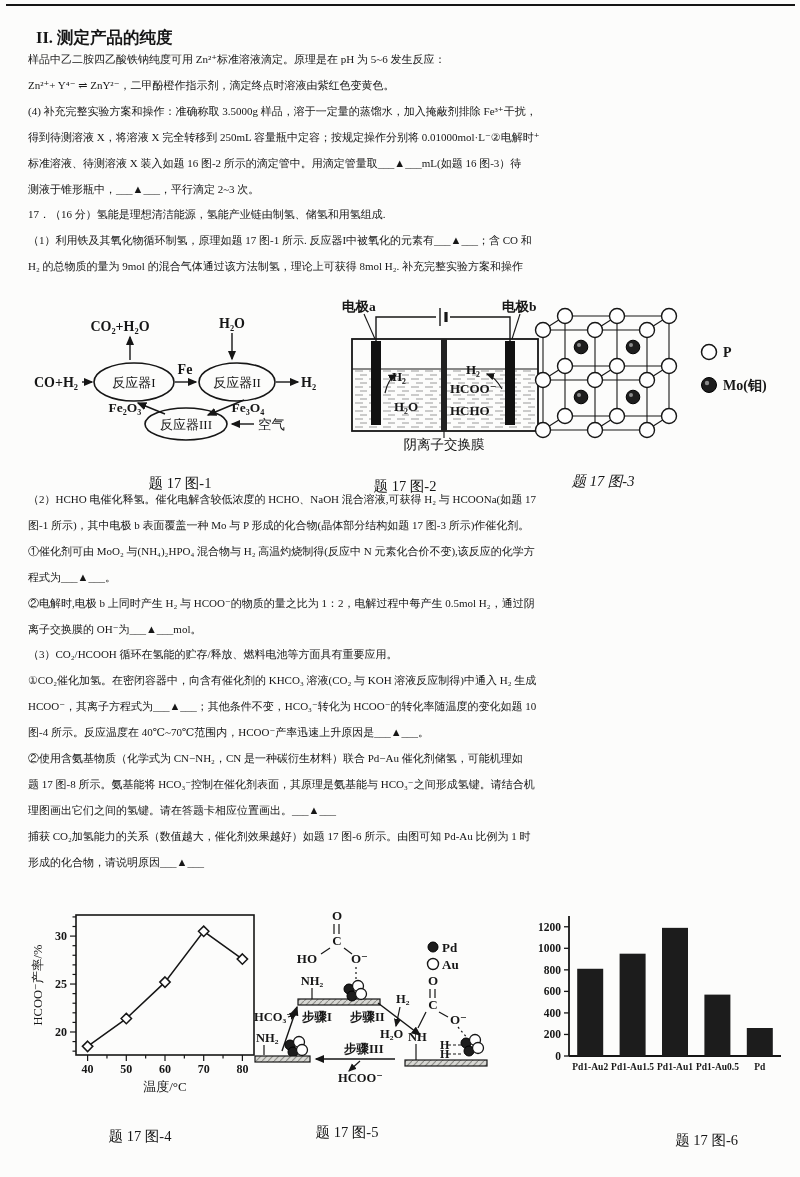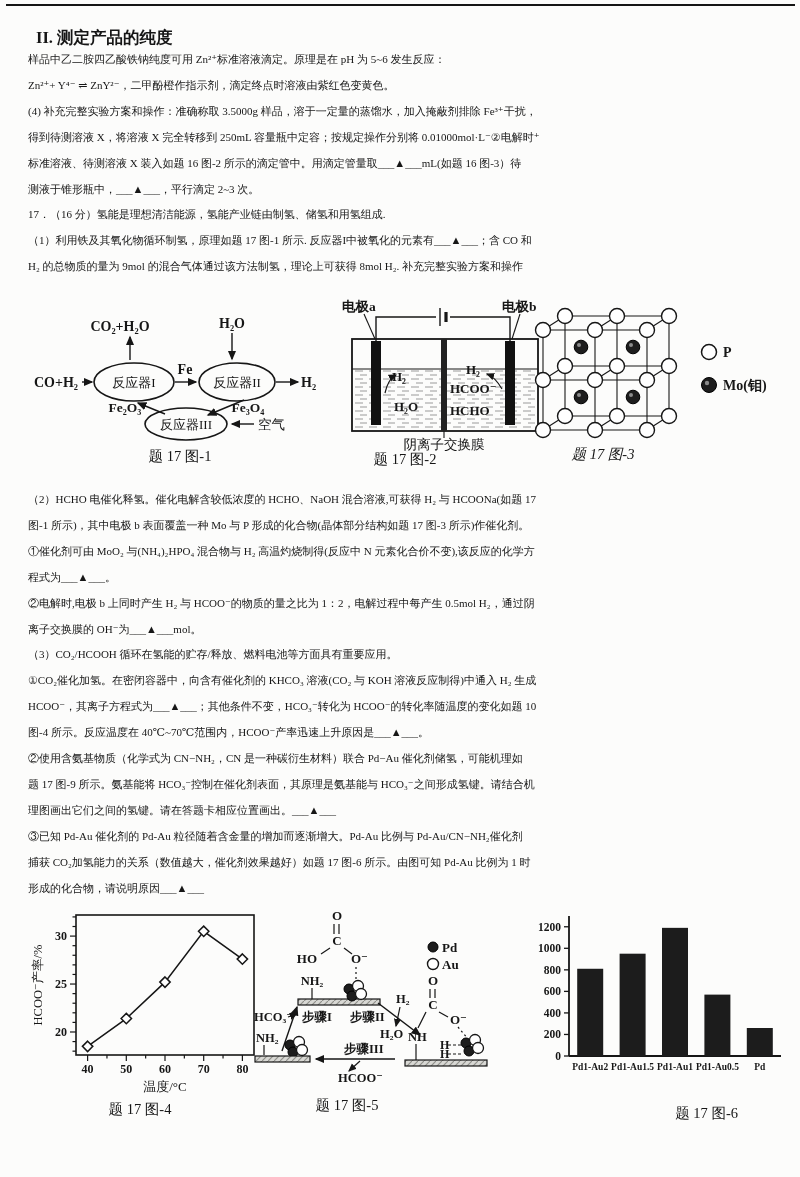--- a/index.html
+++ b/index.html
@@ -9,21 +9,21 @@
     font-family:"Liberation Serif","DejaVu Serif",serif;
   }
   .topline{position:absolute;left:6px;top:4px;width:789px;height:2px;background:#151515;}
   .heading{position:absolute;left:36px;top:27px;font-weight:bold;font-size:16.5px;white-space:nowrap;}
   .tblock{position:absolute;left:28px;width:760px;}
   #block1{top:47px;}
   #block2{top:487px;}
   .tline{font-size:11px;line-height:25.9px;white-space:nowrap;}
   .fig{position:absolute;}
   .fig svg{display:block;}
-  .caption{position:absolute;width:170px;text-align:center;font-size:14.5px;white-space:nowrap;}
+  .caption{position:absolute;width:170px;text-align:center;font-size:14.5px;white-space:nowrap;margin-top:27px;}
   svg text{font-family:"Liberation Serif","DejaVu Serif",serif;fill:#161616;}
 </style>
 </head>
 <body>
 
 <div class="topline"></div>
 
 <div class="heading">II. 测定产品的纯度</div>
 
 <div id="block1" class="tblock">
@@ -174,23 +174,22 @@
     <div class="tline">图-1 所示)，其中电极 b 表面覆盖一种 Mo 与 P 形成的化合物(晶体部分结构如题 17 图-3 所示)作催化剂。</div>
     <div class="tline">①催化剂可由 MoO₂ 与(NH₄)₂HPO₄ 混合物与 H₂ 高温灼烧制得(反应中 N 元素化合价不变),该反应的化学方</div>
     <div class="tline">程式为___▲___。</div>
     <div class="tline">②电解时,电极 b 上同时产生 H₂ 与 HCOO⁻的物质的量之比为 1：2，电解过程中每产生 0.5mol H₂，通过阴</div>
     <div class="tline">离子交换膜的 OH⁻为___▲___mol。</div>
     <div class="tline">（3）CO₂/HCOOH 循环在氢能的贮存/释放、燃料电池等方面具有重要应用。</div>
     <div class="tline">①CO₂催化加氢。在密闭容器中，向含有催化剂的 KHCO₃ 溶液(CO₂ 与 KOH 溶液反应制得)中通入 H₂ 生成</div>
     <div class="tline">HCOO⁻，其离子方程式为___▲___；其他条件不变，HCO₃⁻转化为 HCOO⁻的转化率随温度的变化如题 10</div>
     <div class="tline">图-4 所示。反应温度在 40℃~70℃范围内，HCOO⁻产率迅速上升原因是___▲___。</div>
     <div class="tline">②使用含氨基物质（化学式为 CN−NH₂，CN 是一种碳衍生材料）联合 Pd−Au 催化剂储氢，可能机理如</div>
-    <div class="tline">题 17 图-9 所示。氨基能将 HCO₃⁻控制在催化剂表面，其原理是氨基能与 HCO₃⁻之间形成氢键。请结合机</div>
+    <div class="tline">题 17 图-8 所示。氨基能将 HCO₃⁻控制在催化剂表面，其原理是氨基能与 HCO₃⁻之间形成氢键。请结合机</div>
     <div class="tline">理图画出它们之间的氢键。请在答题卡相应位置画出。___▲___</div>
-    <div class="tline">③已知 Pd-Au 催化剂的 Pd-Au 粒径随着含金量的增加而逐渐增大。Pd-Au 比例与 Pd-Au/CN−NH₂催化剂</div>
     <div class="tline">捕获 CO₂加氢能力的关系（数值越大，催化剂效果越好）如题 17 图-6 所示。由图可知 Pd-Au 比例为 1 时</div>
     <div class="tline">形成的化合物，请说明原因___▲___</div>
   </div>
 
 <div class="fig" style="left:30px;top:905px;">
   <svg id="fig4-plot" width="238" height="192" viewBox="0 0 238 192">
       <rect x="46" y="10" width="178" height="140" fill="none" stroke="#161616" stroke-width="1.6"></rect>
       <line x1="46" y1="146.16438356164386" x2="42.5" y2="146.16438356164386" stroke="#161616" stroke-width="1.2"></line>
       <line x1="46" y1="136.57534246575344" x2="42.5" y2="136.57534246575344" stroke="#161616" stroke-width="1.2"></line>
       <line x1="46" y1="126.98630136986303" x2="40" y2="126.98630136986303" stroke="#161616" stroke-width="1.2"></line>

